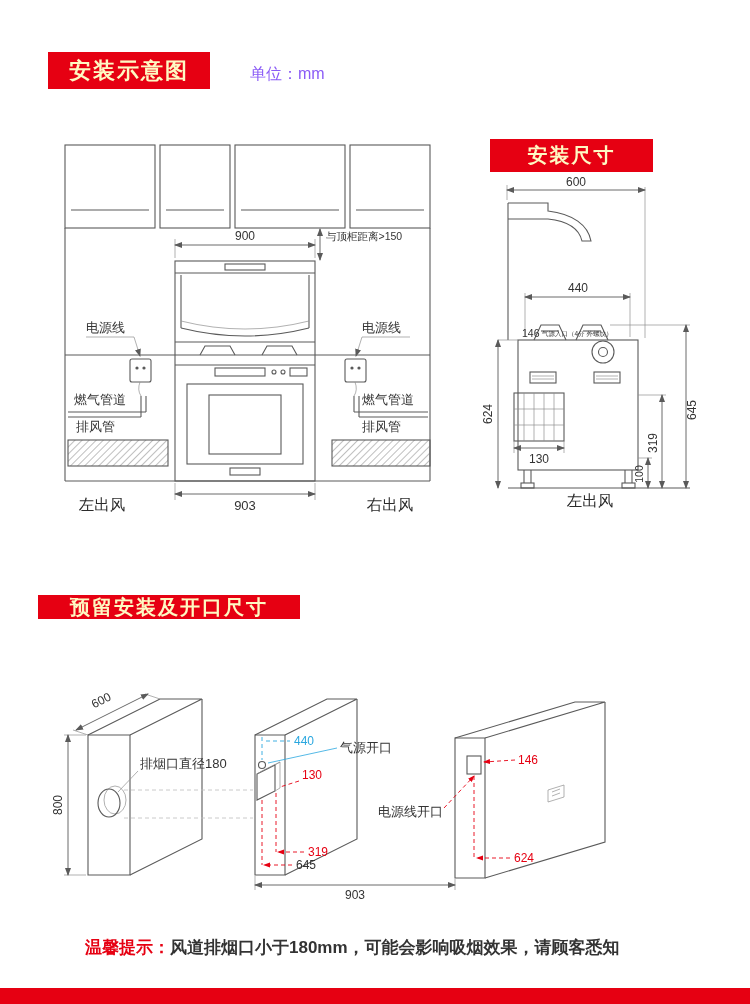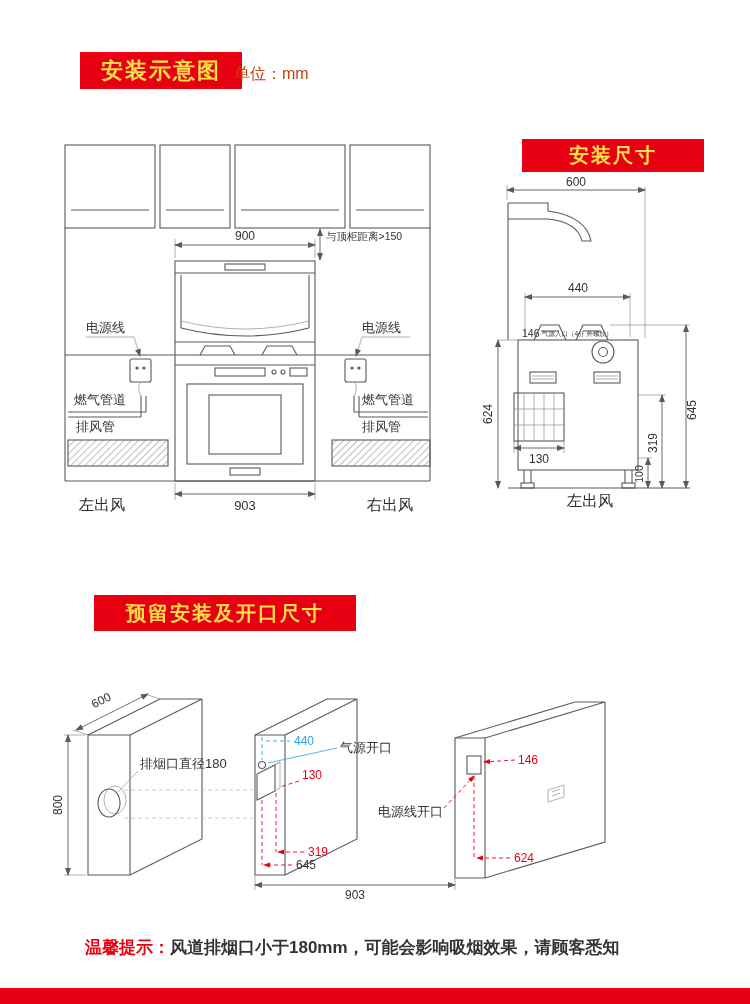--- a/index.html
+++ b/index.html
@@ -1,22 +1,22 @@
 <!DOCTYPE html>
 <html><head>
 <meta charset="utf-8">
 <style>
   html,body{margin:0;padding:0;}
   body{width:750px;height:1004px;background:#ffffff;font-family:"Liberation Sans","DejaVu Sans",sans-serif;}
   .page{position:relative;width:750px;height:1004px;background:#ffffff;overflow:hidden;}
-  .badge{position:absolute;background:#e60012;color:#fde047;font-weight:700;display:flex;align-items:center;justify-content:center;letter-spacing:2px;margin-left:32px;}
+  .badge{position:absolute;background:#e60012;color:#fef9c3;font-weight:700;display:flex;align-items:center;justify-content:center;letter-spacing:2px;}
   .badge-main{left:48px;top:52px;width:162px;height:37px;font-size:22px;}
-  .badge-size{left:490px;top:139px;width:182px;height:33px;font-size:20px;}
-  .badge-open{left:62px;top:595px;width:262px;height:36px;font-size:20px;}
-  .unit-label{position:absolute;left:234px;top:64px;font-size:16px;color:#c2410c;}
+  .badge-size{left:490px;top:139px;width:163px;height:33px;font-size:20px;}
+  .badge-open{left:38px;top:595px;width:262px;height:24px;font-size:20px;}
+  .unit-label{position:absolute;left:250px;top:64px;font-size:16px;color:#8b5cf6;}
   .drawing{position:absolute;}
   .front-view{left:40px;top:128px;}
   .side-view{left:478px;top:175px;}
   .iso-view{left:40px;top:640px;}
   .tip{position:absolute;left:85px;top:936px;font-size:17px;color:#333333;font-weight:bold;}
   .tip .tip-label{color:#e60012;}
   .footer-bar{position:absolute;left:0;top:988px;width:750px;height:16px;background:#e60012;}
 
   svg text{font-family:"Liberation Sans","DejaVu Sans",sans-serif;}
   .ln{stroke:#5a5a5a;stroke-width:1.1;fill:none;}

